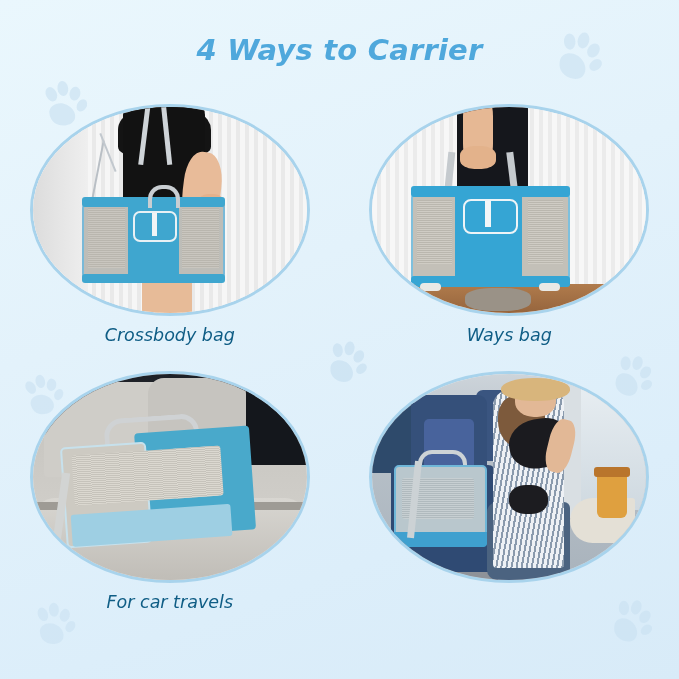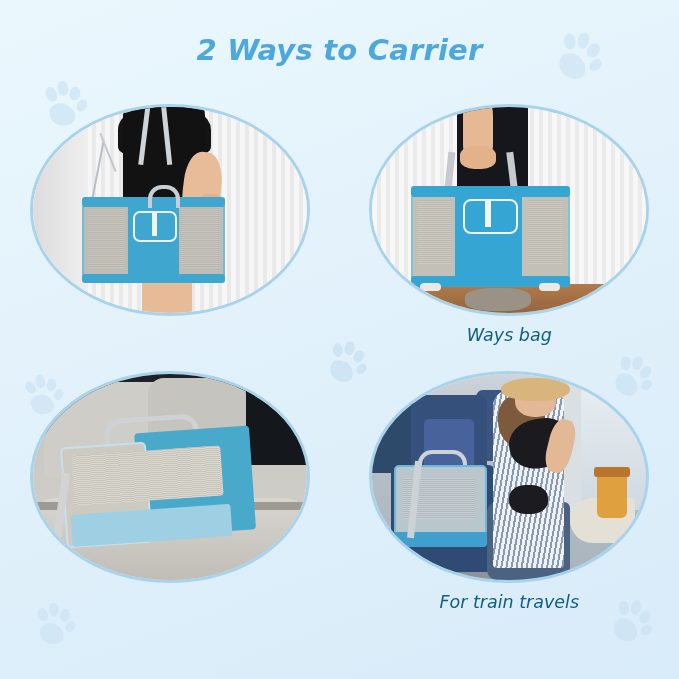--- a/index.html
+++ b/index.html
@@ -197,21 +197,21 @@
       <svg viewBox="0 0 100 100" width="52" height="52">
         <ellipse cx="33" cy="26" rx="10" ry="14" fill="#c5def0" transform="rotate(-14 33 26)"></ellipse>
         <ellipse cx="56" cy="20" rx="10" ry="14" fill="#c5def0" transform="rotate(4 56 20)"></ellipse>
         <ellipse cx="76" cy="34" rx="10" ry="13" fill="#c5def0" transform="rotate(24 76 34)"></ellipse>
         <ellipse cx="84" cy="58" rx="9" ry="12" fill="#c5def0" transform="rotate(42 84 58)"></ellipse>
         <path d="M22 62 C22 46 40 42 52 48 C66 55 72 70 66 80 C60 90 44 90 34 84 C26 79 22 72 22 62 Z" fill="#c5def0"></path>
       </svg>
     </div>
   </div>
 
-<div class="title">2 Ways to Carrier</div>
+<div class="title">4 Ways to Carrier</div>
 
 <div class="grid">
 
   <div class="row">
 
     <div class="cell">
       <div class="oval-wrap">
         <div class="oval">
           <div class="scene">
             <div class="s1-bg"></div>
@@ -233,20 +233,21 @@
               <div class="panel"></div>
               <div class="top"></div>
               <div class="bottom"></div>
               <div class="pocket"></div>
               <div class="clip"></div>
               <div class="handle"></div>
             </div>
           </div>
         </div>
       </div>
+      <div class="caption">Crossbody bag</div>
     </div>
 
     <div class="cell">
       <div class="oval-wrap">
         <div class="oval">
           <div class="scene">
             <div class="s2-bg"></div>
             <div class="s2-floor"></div>
             <div class="s2-leg"></div>
             <div class="s2-arm"></div>
@@ -293,20 +294,21 @@
               <div class="pocket"></div>
               <div class="clip"></div>
               <div class="side"></div>
               <div class="sidemesh"></div>
               <div class="sideblue"></div>
               <div class="strap"></div>
             </div>
           </div>
         </div>
       </div>
+      <div class="caption">For car travels</div>
     </div>
 
     <div class="cell">
       <div class="oval-wrap">
         <div class="oval">
           <div class="scene">
             <div class="s4-bg"></div>
             <div class="s4-wall"></div>
             <div class="s4-win"></div>
             <div class="s4-floor"></div>
@@ -330,17 +332,16 @@
             <div class="c4">
               <div class="handle"></div>
               <div class="body"></div>
               <div class="mesh"></div>
               <div class="blue"></div>
               <div class="strap"></div>
             </div>
           </div>
         </div>
       </div>
-      <div class="caption">For train travels</div>
     </div>
 
   </div>
 </div>
 
 </body></html>

